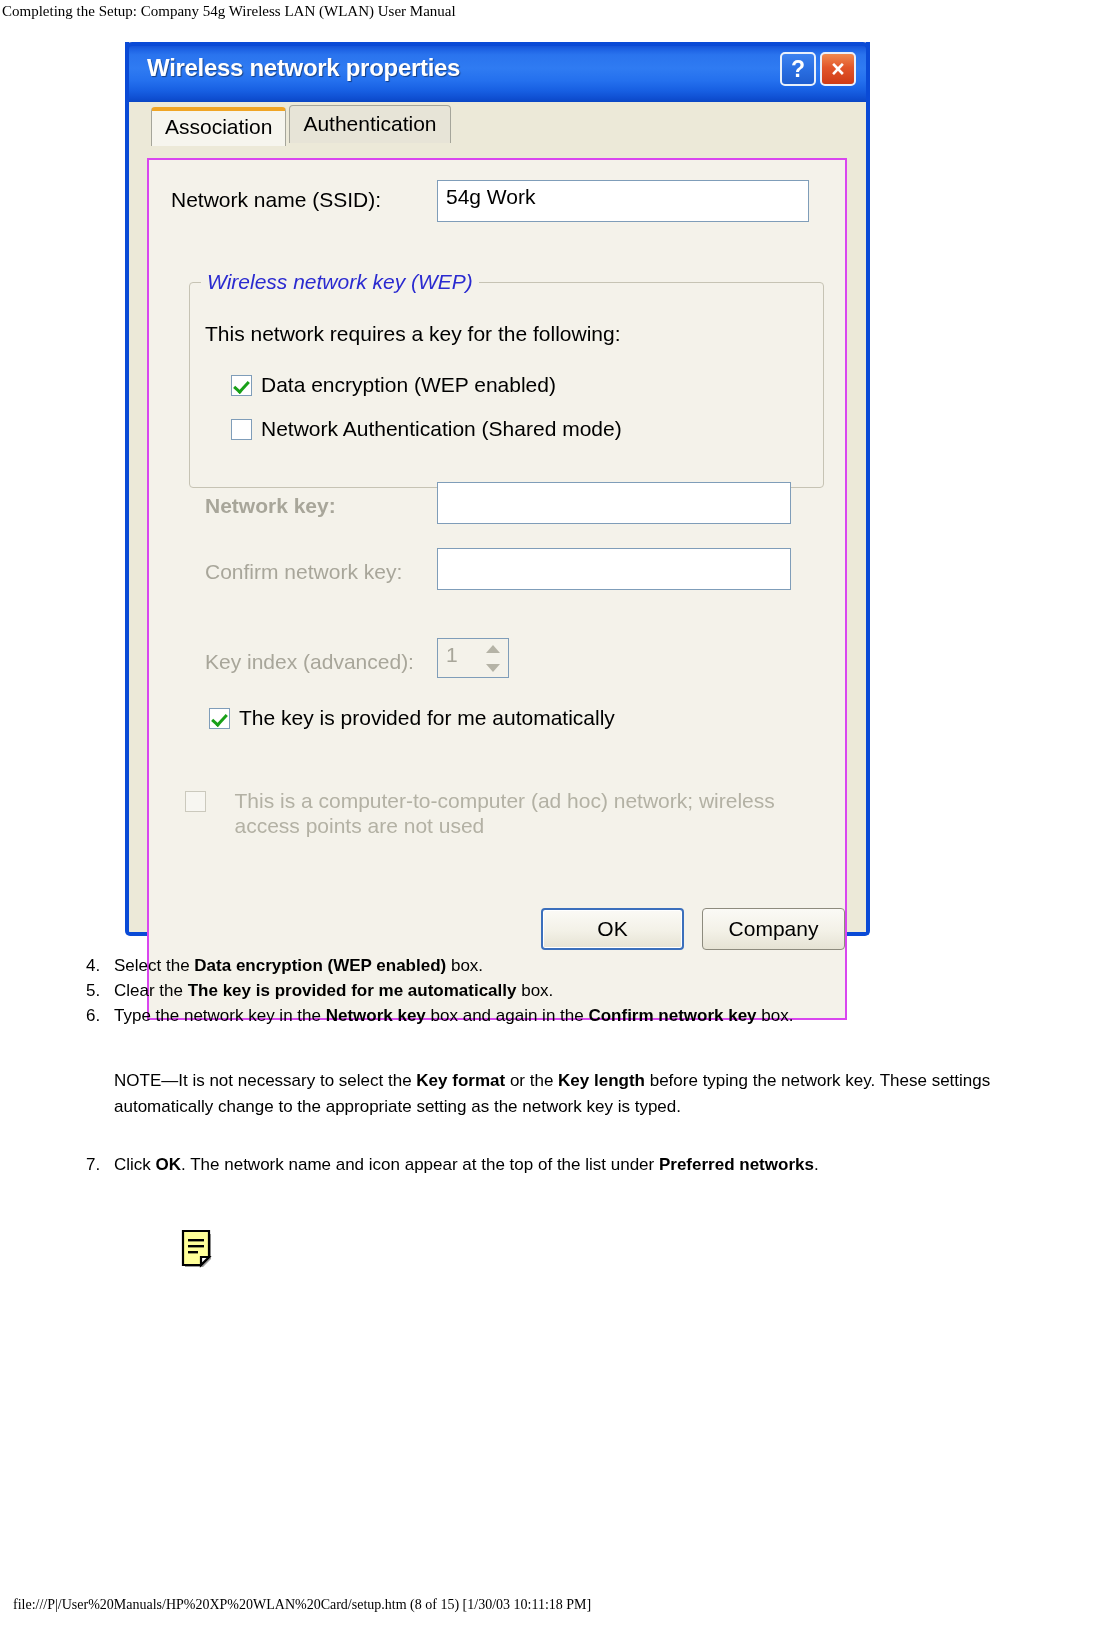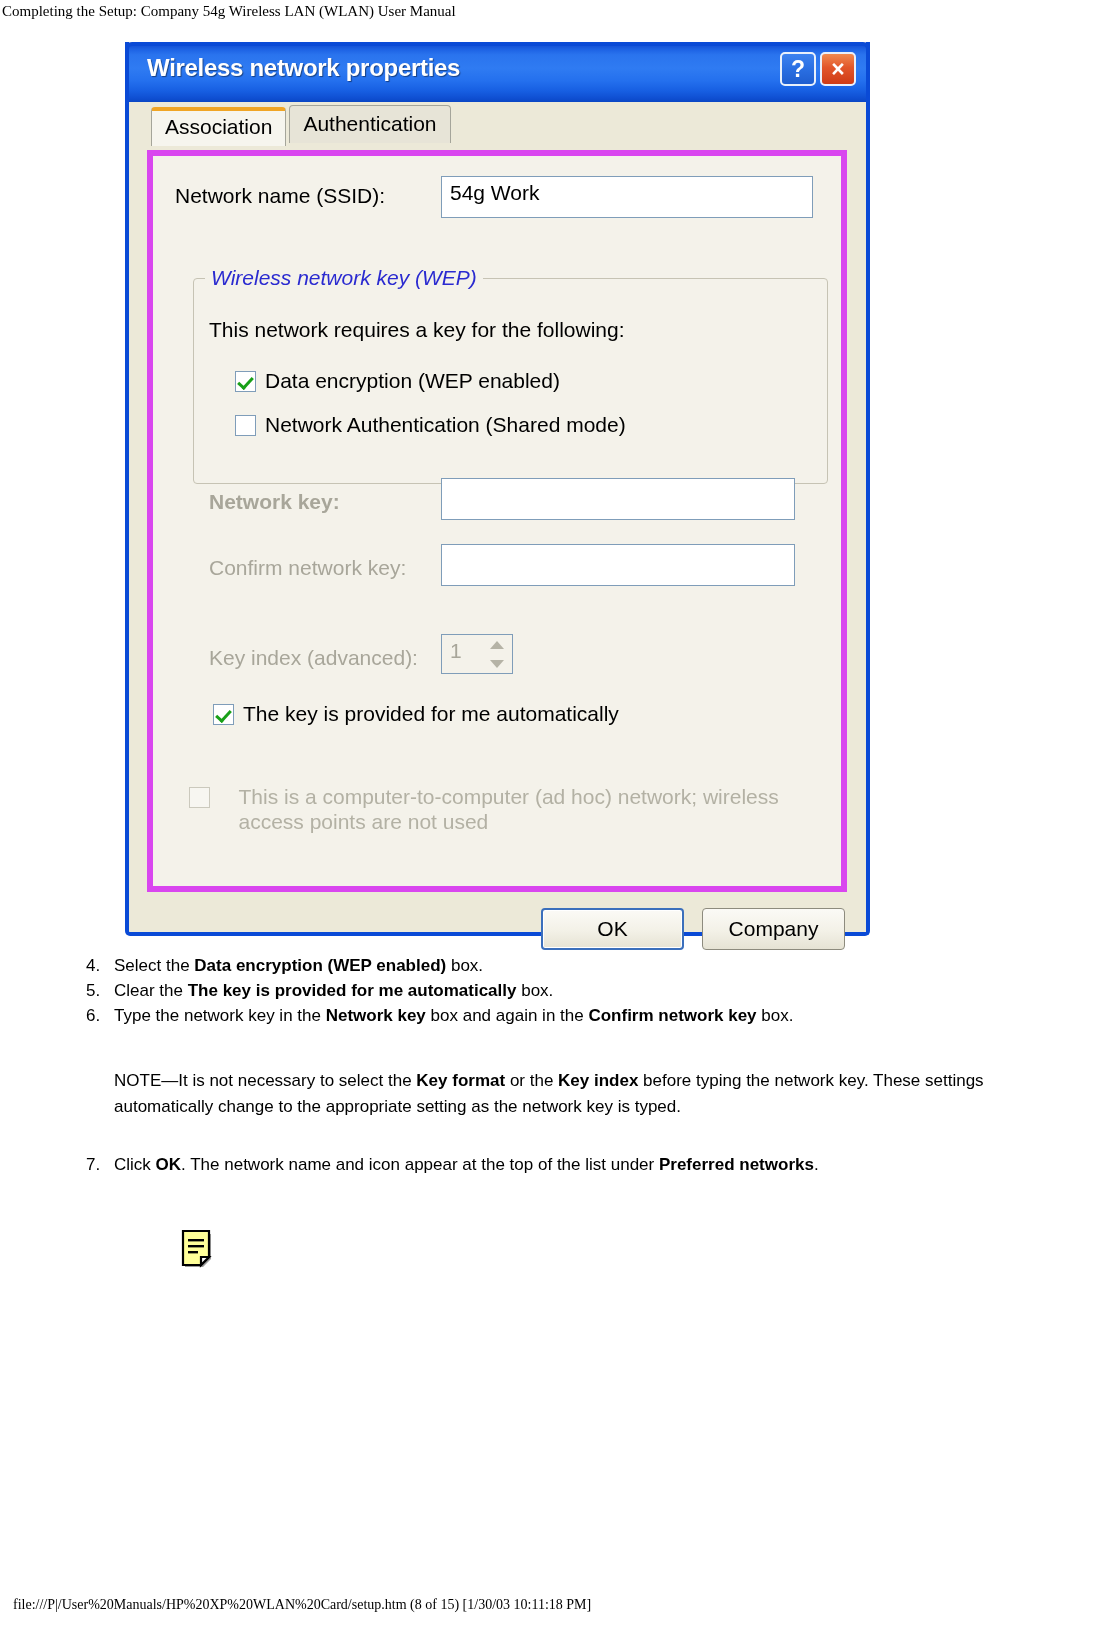--- a/index.html
+++ b/index.html
@@ -136,25 +136,25 @@
   .tab.inactive {
     margin-left: 3px;
     margin-bottom: 2px;
     background: #e7e4d7;
   }
 
   
   .tabpage {
     position: absolute;
     left: 18px;
-    top: 108px;
+    top: 116px;
     width: 700px;
-    height: 742px;
+    height: 862px;
     background: #f4f2ea;
-    border: 6px solid #d946ef;
+    border: 2px solid #d946ef;
     box-sizing: border-box;
   }
 
   .row-label {
     position: absolute;
     font-size: 21px;
     color: #000;
     white-space: nowrap;
   }
   .row-label.disabled { color: #a8a69a; }
@@ -426,21 +426,21 @@
   <div class="step">
     <span class="step-num">5.</span>
     <span class="step-text"><span>Clear the </span><b>The key is provided for me automatically</b><span> box.</span></span>
   </div>
   <div class="step">
     <span class="step-num">6.</span>
     <span class="step-text"><span>Type the network key in the </span><b>Network key</b><span> box and again in the </span><b>Confirm network key</b><span> box.</span></span>
   </div>
 </div>
 
-<div class="note-para"><span>NOTE—It is not necessary to select the </span><b>Key format</b><span> or the </span><b>Key index</b><span> before typing the network key. These settings automatically change to the appropriate setting as the network key is typed.</span></div>
+<div class="note-para"><span>NOTE—It is not necessary to select the </span><b>Key format</b><span> or the </span><b>Key length</b><span> before typing the network key. These settings automatically change to the appropriate setting as the network key is typed.</span></div>
 
 <div class="step7">
   <span class="step-num">7.</span>
   <span class="step-text"><span>Click </span><b>OK</b><span>. The network name and icon appear at the top of the list under </span><b>Preferred networks</b><span>.</span></span>
 </div>
 
 <div class="note-icon">
   <svg width="38" height="44" viewBox="0 0 38 44" xmlns="http://www.w3.org/2000/svg">
     <path d="M5 6 H31 V31 L23 39 H5 Z" fill="#9a9a9a"></path>
     <path d="M3 3 H29 V29 L21 37 H3 Z" fill="#ffff99" stroke="#000000" stroke-width="2.2" stroke-linejoin="miter"></path>

